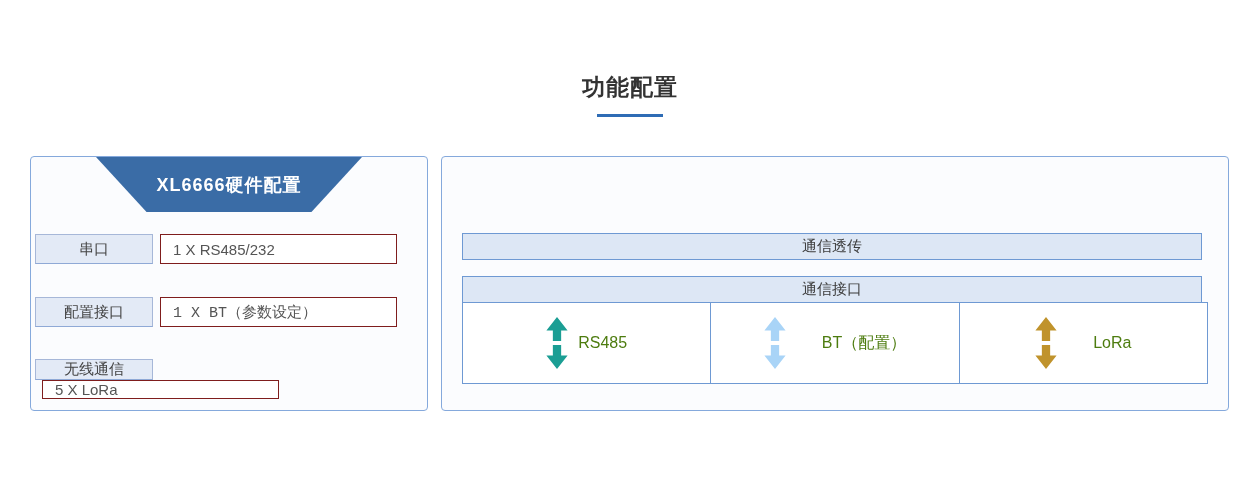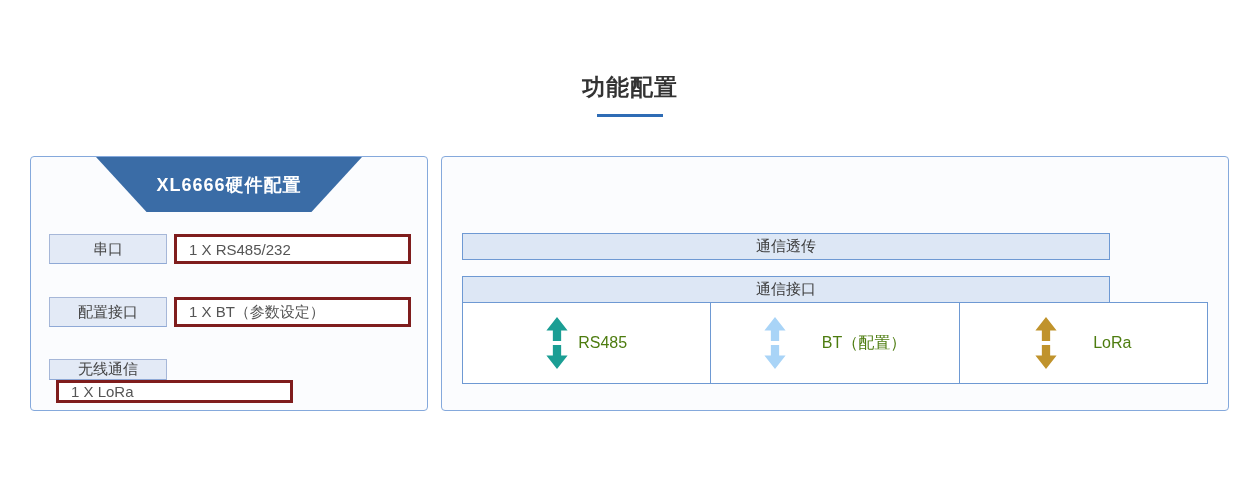--- a/index.html
+++ b/index.html
@@ -41,45 +41,45 @@
     background: #3A6CA6;
     clip-path: polygon(0 0, 100% 0, 81% 100%, 19% 100%);
     display: flex; align-items: center; justify-content: center;
     color: #ffffff; font-size: 18px; font-weight: bold;
     letter-spacing: 1px;
   }
   .trap-hw { width: 266px; }
   .trap-fn { width: 268px; }
 
   
-  .hw-row { position: absolute; left: 18px; height: 30px; display: flex; }
+  .hw-row { position: absolute; left: 4px; height: 30px; display: flex; }
   .hw-row-0 { top: 77px; }
-  .hw-row-1 { top: 140px; }
+  .hw-row-1 { top: 140px; font-family: Liberation Mono, monospace; }
   .hw-row-2 { top: 202px; flex-direction: column; }
   .hw-label {
     width: 118px; height: 30px;
     background: #E3EAF6;
     border: 1px solid #A6B7D8;
     border-bottom-color: #8FA9D6;
     display: flex; align-items: center; justify-content: center;
     font-size: 15px; color: #444444;
   }
   .hw-value {
     margin-left: 7px;
     width: 237px; height: 30px;
     background: #ffffff;
-    border: 3px solid #7f1d1d;
+    border: 1px solid #7f1d1d;
     display: flex; align-items: center;
     padding-left: 12px;
     font-size: 15px; color: #555555;
   }
 
   
   .fn-bar {
-    position: absolute; left: 20px; width: 648px; height: 27px;
+    position: absolute; left: 20px; width: 740px; height: 27px;
     background: #DDE7F5;
     border: 1px solid #6E99D3;
     display: flex; align-items: center; justify-content: center;
     font-size: 15px; color: #3d3d3d;
   }
   .fn-bar-pass { top: 76px; }
   .fn-if-header { top: 119px; }
   .fn-if-body {
     position: absolute; top: 145px; left: 20px;
     width: 746px; height: 82px;
@@ -114,21 +114,21 @@
       <div class="hw-value">1 X RS485/232</div>
     </div>
 
     <div class="hw-row hw-row-1">
       <div class="hw-label">配置接口</div>
       <div class="hw-value">1 X BT（参数设定）</div>
     </div>
 
     <div class="hw-row hw-row-2">
       <div class="hw-label">无线通信</div>
-      <div class="hw-value">1 X LoRa</div>
+      <div class="hw-value">5 X LoRa</div>
     </div>
   </div>
 
   <div class="panel panel-fn">
 
     <div class="fn-bar fn-bar-pass">通信透传</div>
 
     <div class="fn-bar fn-if-header">通信接口</div>
 
     <div class="fn-if-body">

